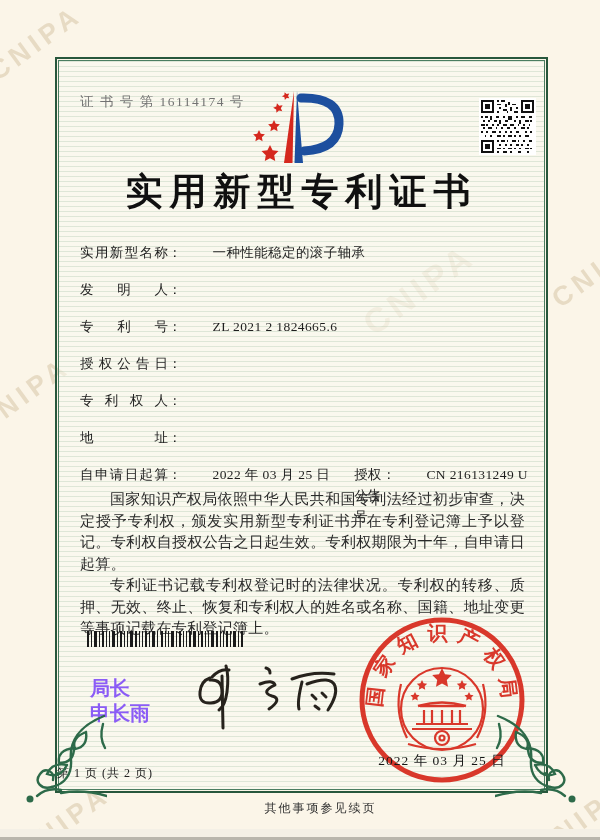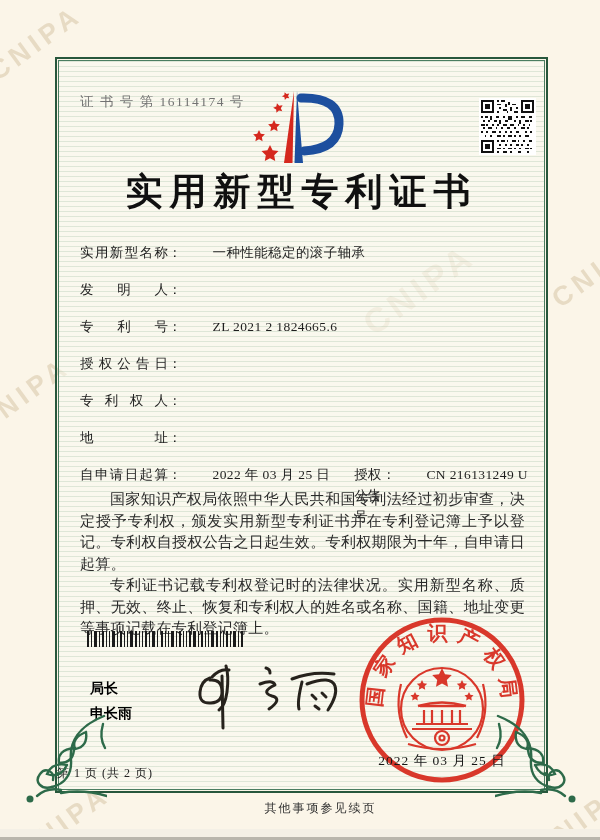--- a/index.html
+++ b/index.html
@@ -36,21 +36,21 @@
   .fields{left:23px;right:18px;top:183px;font-size:13.5px;color:#1e1e1e;}
   .frow{display:flex;height:37px;align-items:flex-start;line-height:21px;}
   .flabel{display:inline-block;width:88px;flex:0 0 88px;text-align:justify;text-align-last:justify;}
   .fcolon{margin-right:7px;}
   .fvalue{letter-spacing:0.4px;white-space:nowrap;margin-left:24px;}
   .fpair2{display:flex;margin-left:24px;}
   .paras{left:23px;right:21px;top:430px;font-size:15px;line-height:21.5px;
          text-align:justify;color:#2a2a2a;}
   .paras p{margin:0;text-indent:2em;letter-spacing:0.3px;}
   .barcode{left:30px;top:572px;width:158px;height:16px;}
-  .officer{left:33px;top:617px;font-size:14px;line-height:25px;font-weight:600;color:#000000;}
+  .officer{left:33px;top:617px;font-size:20px;line-height:25px;font-weight:600;color:#8b5cf6;}
   .sig{left:93px;top:593px;width:205px;height:85px;}
   .seal{left:297px;top:553px;width:176px;height:176px;opacity:0.92;}
   .seal-date{left:297px;top:693px;width:176px;text-align:center;font-size:13.5px;
              letter-spacing:1px;color:#161616;}
   .page-no{left:0;right:0;top:706px;text-align:left;font-size:12px;letter-spacing:1px;}
   .continue-note{position:absolute;left:0;right:0;top:800px;text-align:center;
                  font-size:12px;color:#333;z-index:3;letter-spacing:2px;padding-left:41px;}
   .orn{position:absolute;top:710px;width:100px;height:95px;z-index:4;}
   .orn-bl{left:7px;}
   .orn-br{right:5px;transform:scaleX(-1);}
@@ -131,21 +131,21 @@
       <span class="fpair2">
         <span>授权公告号</span>
           <span class="fcolon">：</span>
         <span class="fvalue">CN 216131249 U</span>
       </span>
     </div>
   </div>
 
   <div class="abs paras">
     <p>国家知识产权局依照中华人民共和国专利法经过初步审查，决定授予专利权，颁发实用新型专利证书并在专利登记簿上予以登记。专利权自授权公告之日起生效。专利权期限为十年，自申请日起算。</p>
-    <p>专利证书记载专利权登记时的法律状况。实用新型名称、质押、无效、终止、恢复和专利权人的姓名或名称、国籍、地址变更等事项记载在专利登记簿上。</p>
+    <p>专利证书记载专利权登记时的法律状况。专利权的转移、质押、无效、终止、恢复和专利权人的姓名或名称、国籍、地址变更等事项记载在专利登记簿上。</p>
   </div>
 
   <svg class="abs barcode" viewBox="0 0 158 16" preserveAspectRatio="none">
     <g fill="#1a1a1a">
       <rect x="0" width="2" height="16"></rect>
         <rect x="4" width="1" height="16"></rect>
         <rect x="7" width="3" height="16"></rect>
       <rect x="12" width="1" height="16"></rect>
         <rect x="15" width="2" height="16"></rect>
         <rect x="19" width="1" height="16"></rect>

